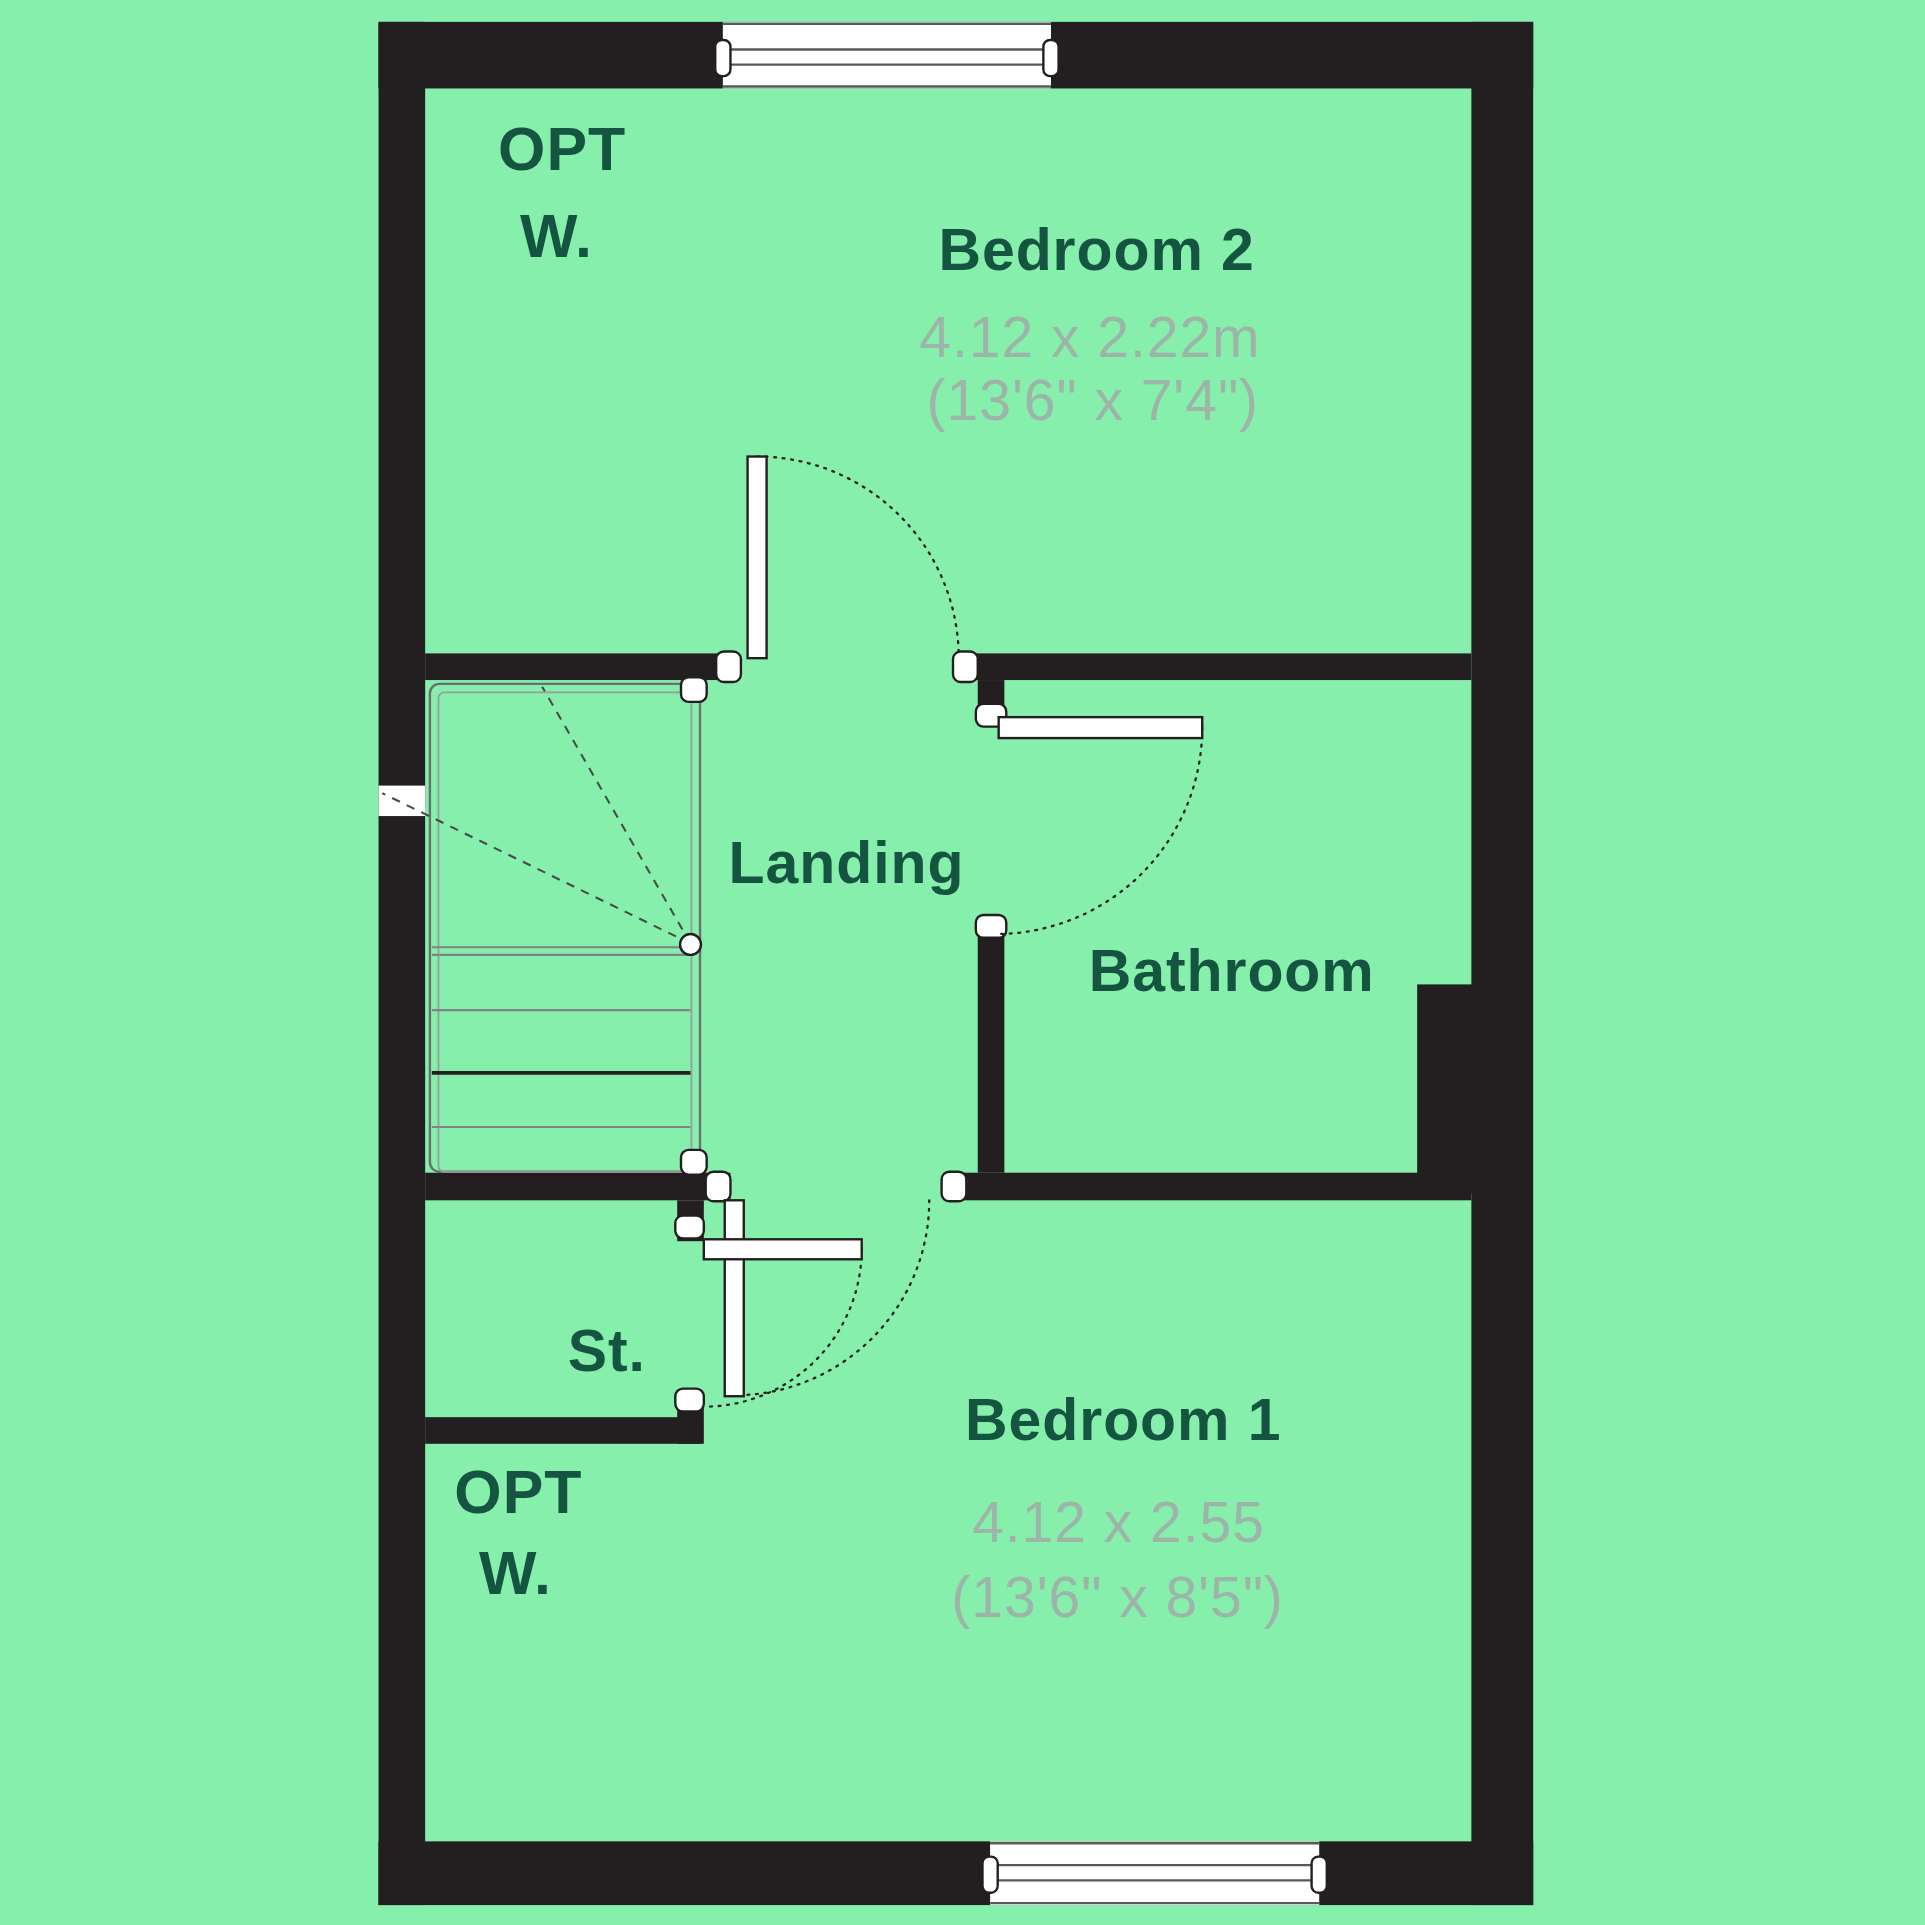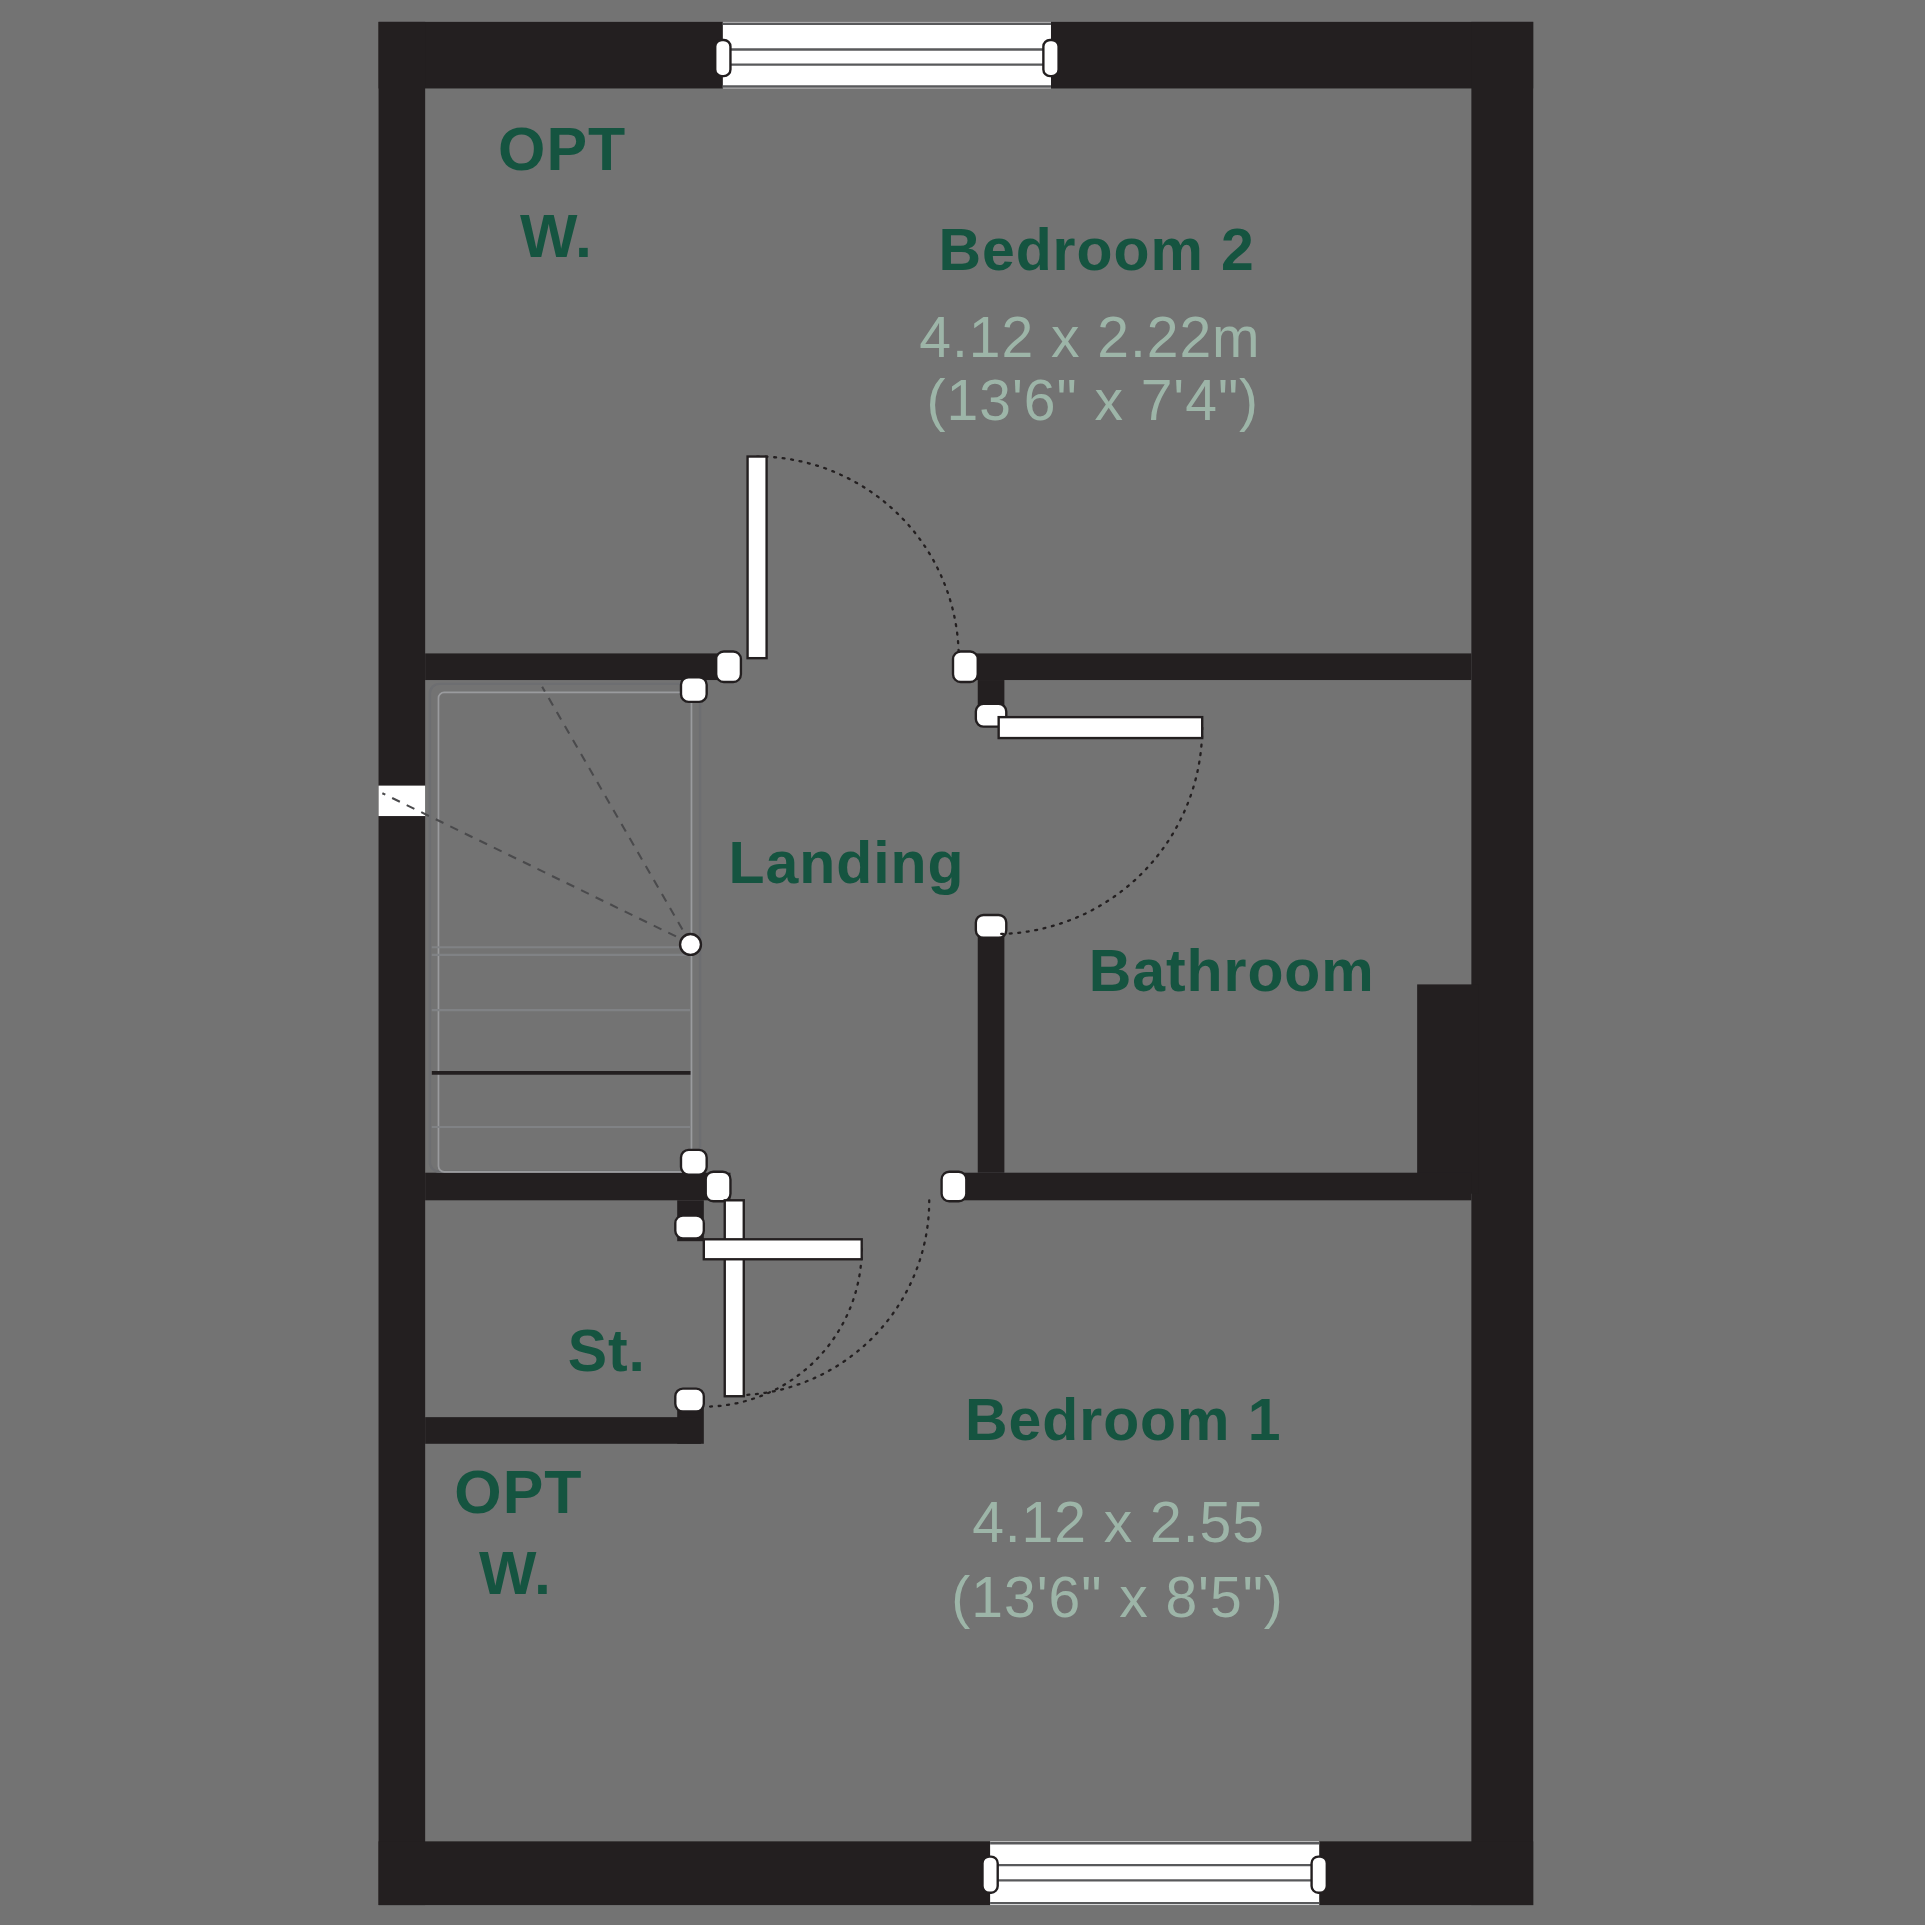--- a/index.html
+++ b/index.html
@@ -1,20 +1,20 @@
 <!DOCTYPE html>
 <html style="font-size:15px"><head>
 <meta charset="utf-8">
 <style>
   html, body { margin: 0; padding: 0; background: #ffffff; }
   .canvas {
     position: relative;
     width: 1926px;
     height: 1926px;
-    background: #737373;
+    background: #86efac;
     overflow: hidden;
   }
   svg { display: block; }
   text {
     font-family: "Liberation Sans", sans-serif;
   }
   .room-label {
     font-size: 62px;
     font-weight: 700;
     letter-spacing: 1px;

